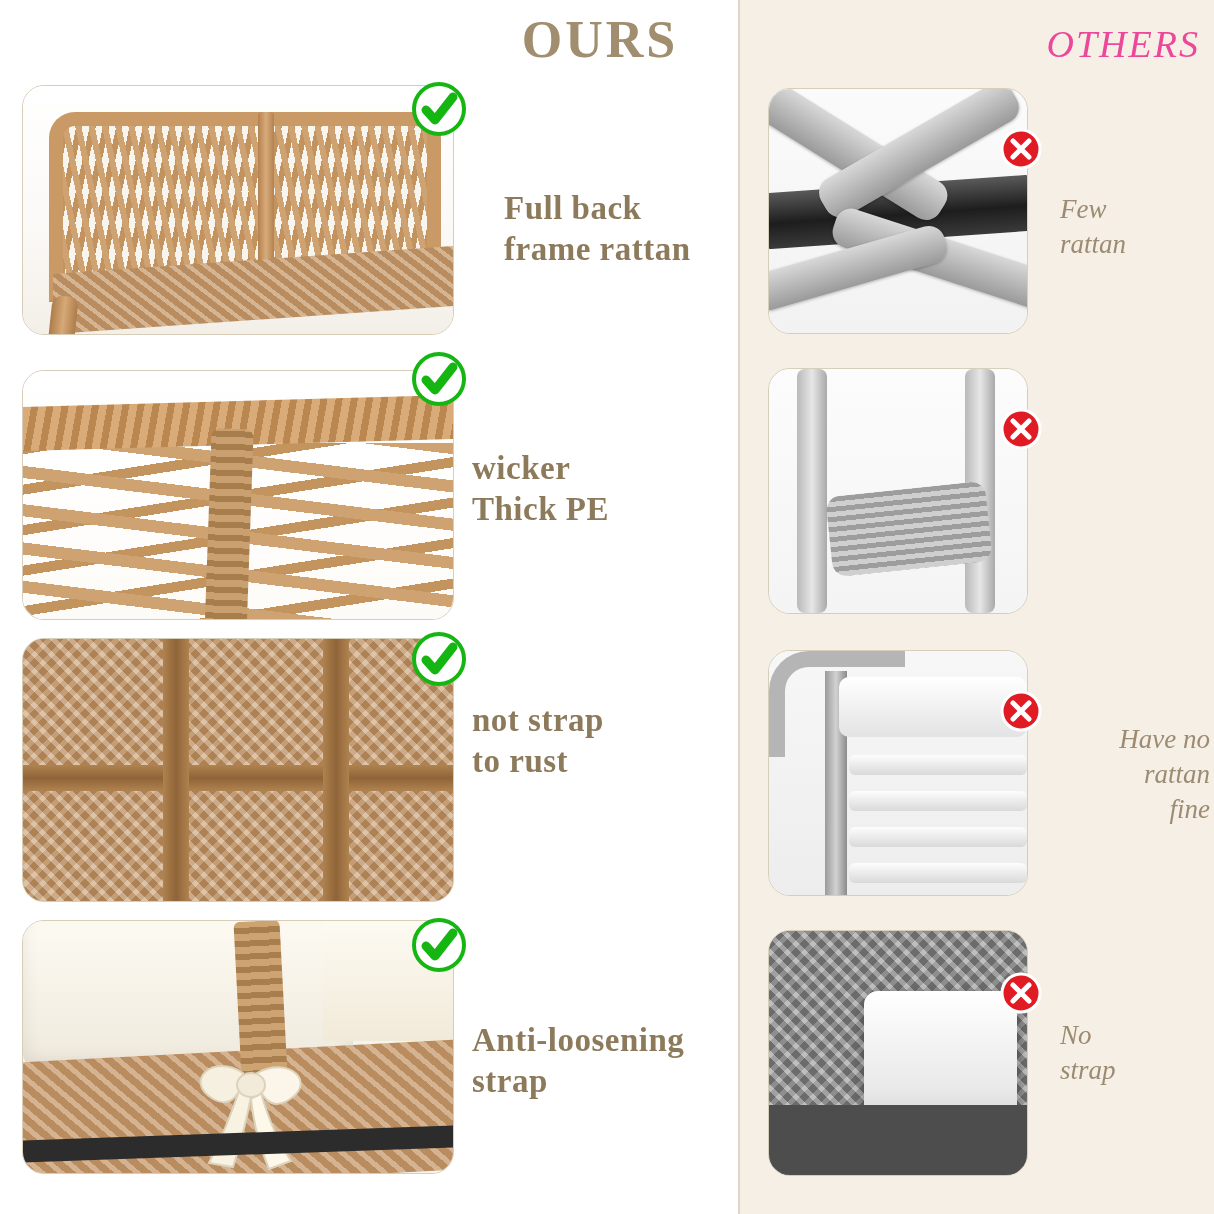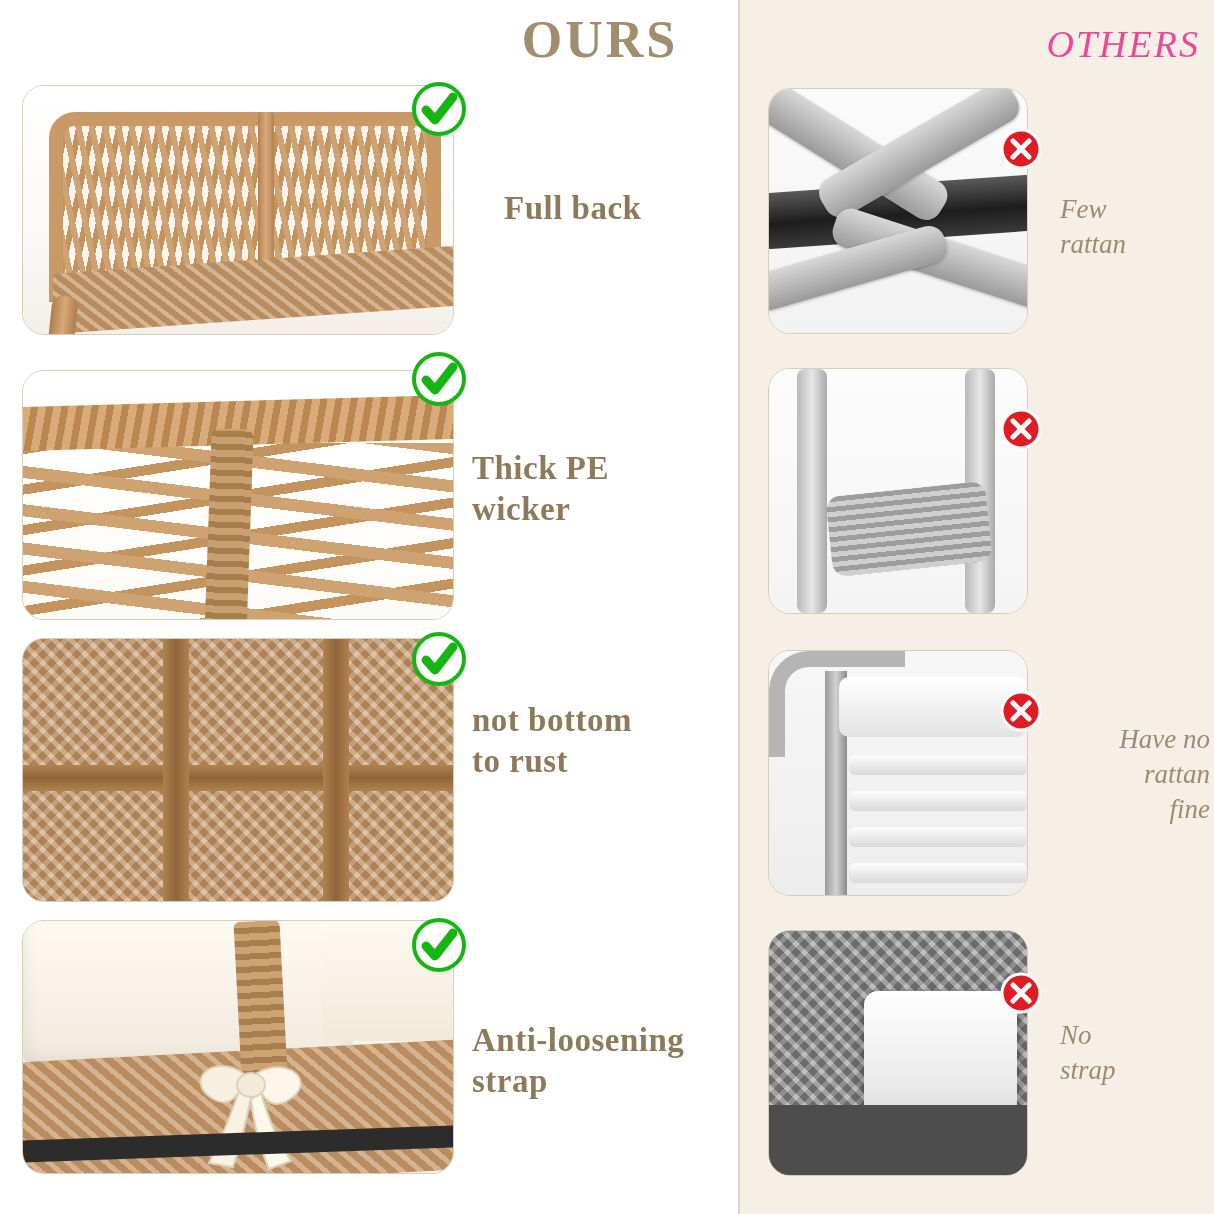--- a/index.html
+++ b/index.html
@@ -376,54 +376,55 @@
     <div class="c1-leg"></div>
   </div>
   <div class="badge" style="left:412px; top:82px;">
     <svg width="54" height="54" viewBox="0 0 54 54">
       <circle cx="27" cy="27" r="25" fill="#ffffff" stroke="#15b512" stroke-width="4"></circle>
       <path d="M14 28 L23 38 L41 15" fill="none" stroke="#15b512" stroke-width="9" stroke-linecap="round" stroke-linejoin="round"></path>
     </svg>
   </div>
   <div class="ours-label" style="left:472px; top:188px; width:250px;margin-left:32px;">
     <div>Full back</div>
+    <div>frame rattan</div>
   </div>
 
   <div class="card" style="left:22px; top:370px; width:430px; height:248px;">
     <div class="c2-bg"></div>
     <div class="c2-strands"></div>
     <div class="c2-rail"></div>
     <div class="c2-postwrap"></div>
   </div>
   <div class="badge" style="left:412px; top:352px;">
     <svg width="54" height="54" viewBox="0 0 54 54">
       <circle cx="27" cy="27" r="25" fill="#ffffff" stroke="#15b512" stroke-width="4"></circle>
       <path d="M14 28 L23 38 L41 15" fill="none" stroke="#15b512" stroke-width="9" stroke-linecap="round" stroke-linejoin="round"></path>
     </svg>
   </div>
   <div class="ours-label" style="left:472px; top:448px; width:250px;">
+    <div>wicker</div>
     <div>Thick PE</div>
-    <div>wicker</div>
   </div>
 
   <div class="card" style="left:22px; top:638px; width:430px; height:262px;">
     <div class="c3-bg"></div>
     <div class="weave-tan"></div>
     <div class="c3-bar-h" style="top:126px;"></div>
     <div class="c3-bar-v" style="left:140px;"></div>
     <div class="c3-bar-v" style="left:300px;"></div>
   </div>
   <div class="badge" style="left:412px; top:632px;">
     <svg width="54" height="54" viewBox="0 0 54 54">
       <circle cx="27" cy="27" r="25" fill="#ffffff" stroke="#15b512" stroke-width="4"></circle>
       <path d="M14 28 L23 38 L41 15" fill="none" stroke="#15b512" stroke-width="9" stroke-linecap="round" stroke-linejoin="round"></path>
     </svg>
   </div>
   <div class="ours-label" style="left:472px; top:700px; width:270px;">
-    <div>not bottom</div>
+    <div>not strap</div>
     <div>to rust</div>
   </div>
 
   <div class="card" style="left:22px; top:920px; width:430px; height:252px;">
     <div class="c4-bg"></div>
     <div class="c4-cushion"></div>
     <div class="c4-cushion2"></div>
     <div class="c4-weave"></div>
     <div class="c4-post"></div>
     <div class="c4-bow">

